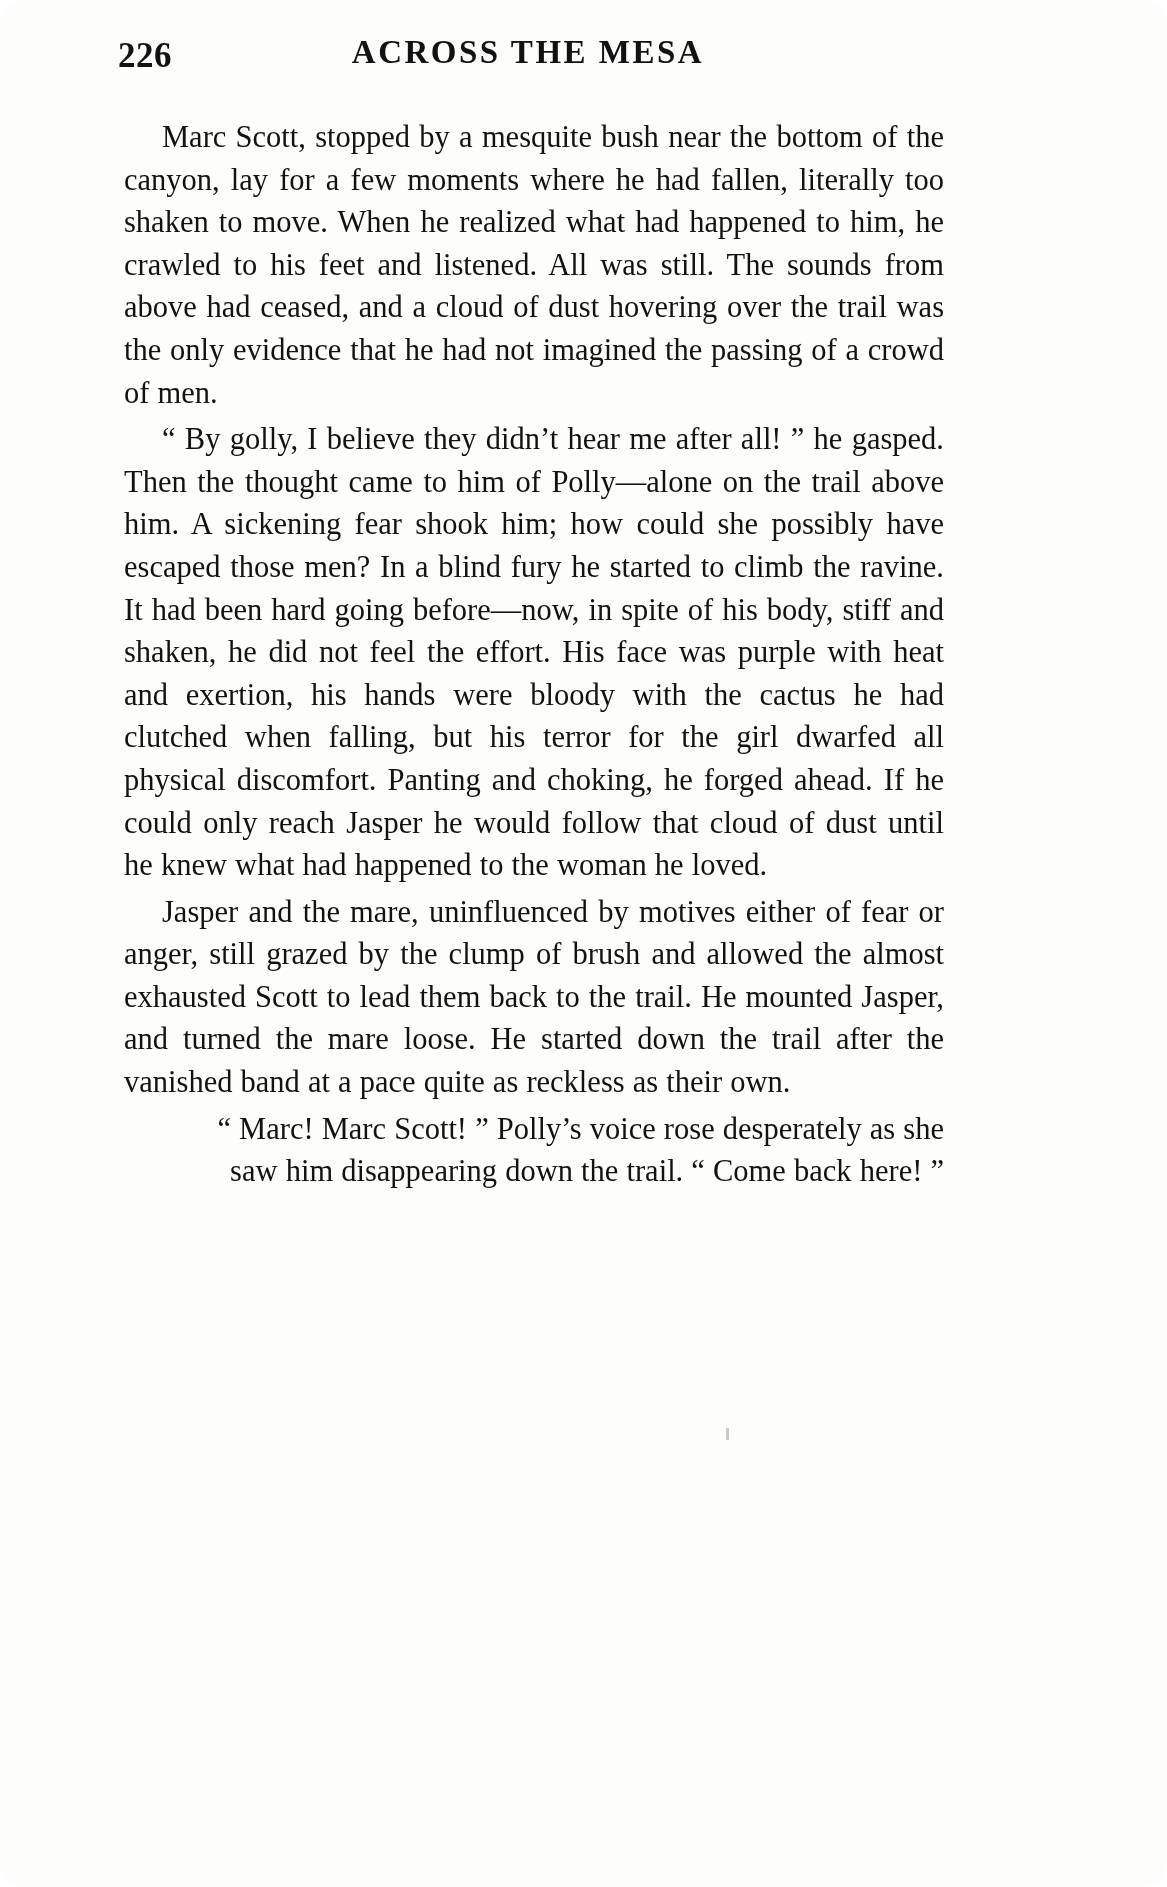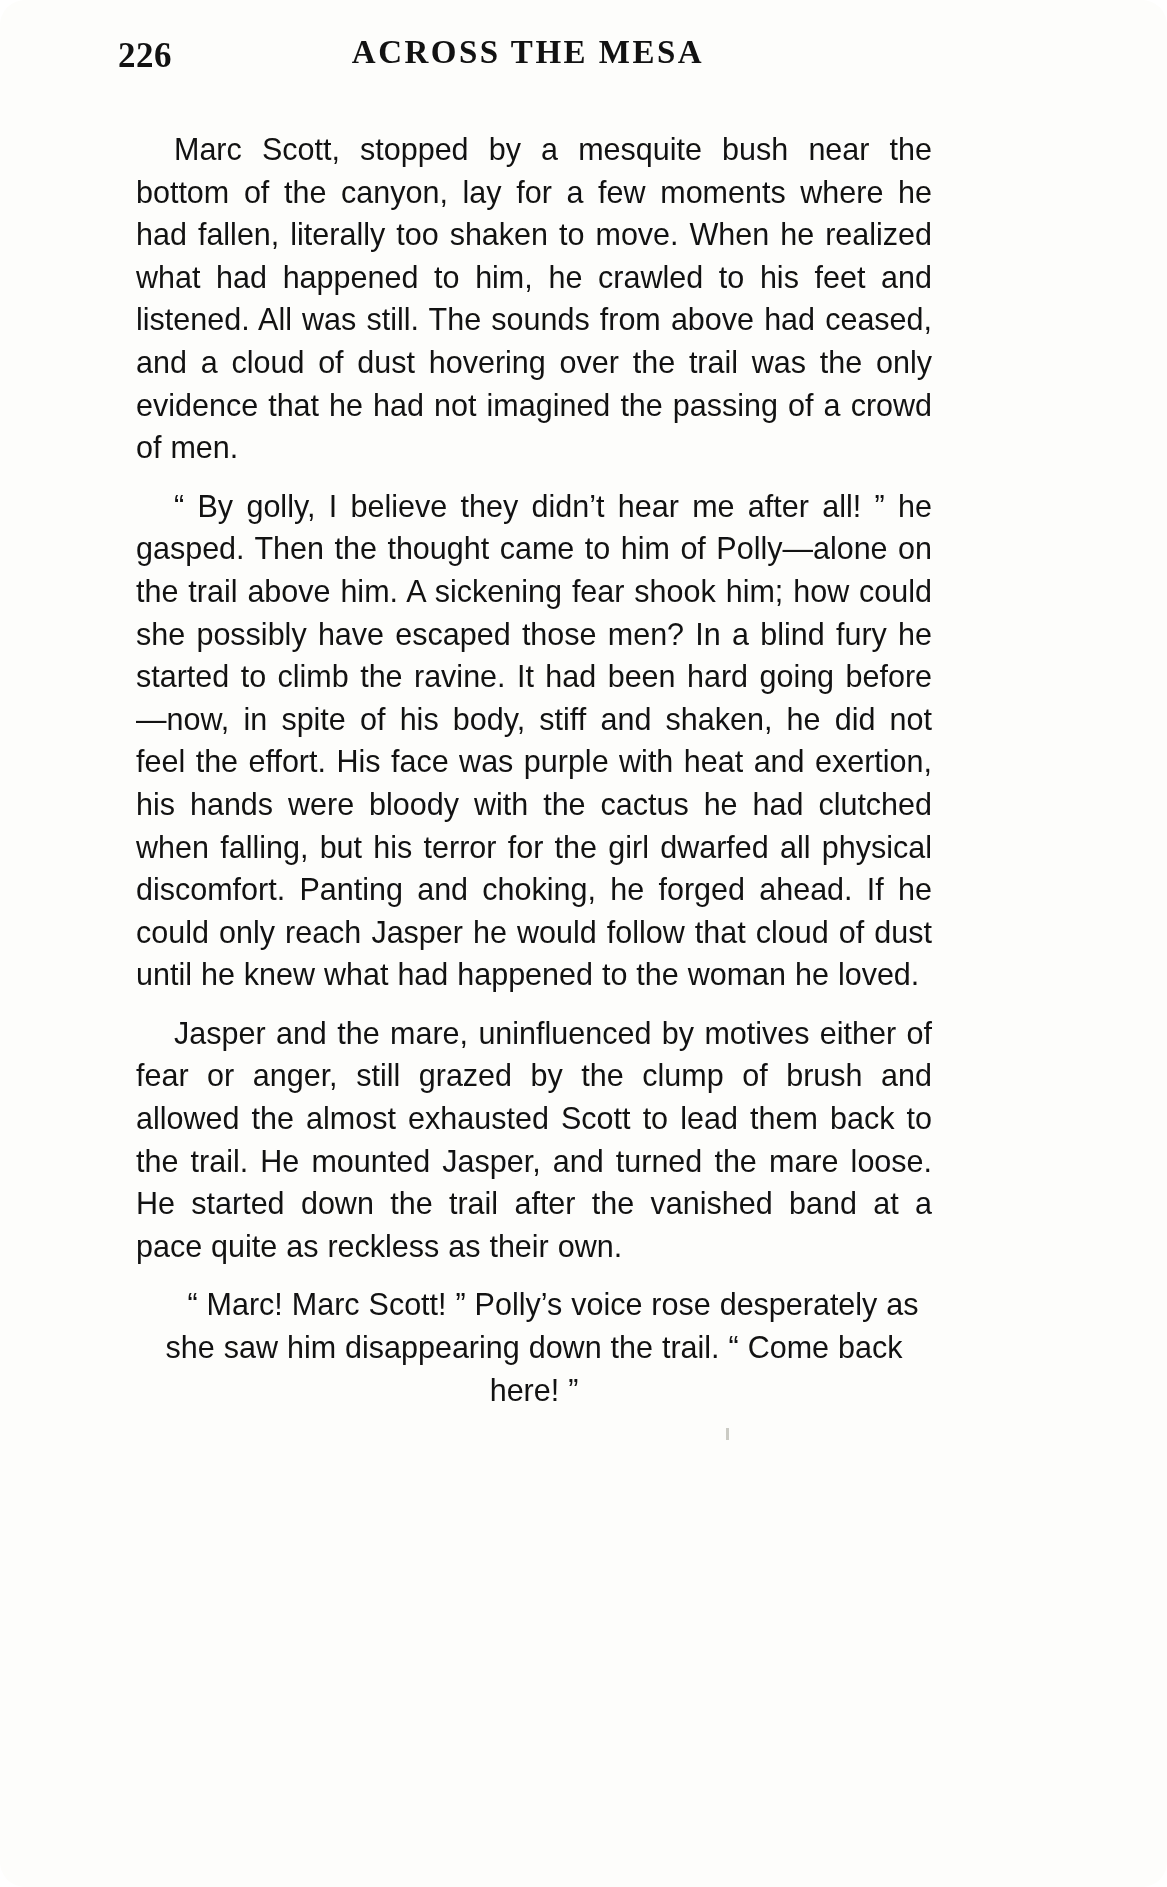--- a/index.html
+++ b/index.html
@@ -51,32 +51,32 @@
     letter-spacing: 2.5px;
     font-family: "Liberation Serif", serif;
   }
   .body-text {
     position: absolute;
     left: 120px;
     top: 112px;
     width: 828px;
   }
   p.para {
-    margin: 16px;
+    margin: 4px;
     padding: 0;
     font-size: 30.5px;
     line-height: 42.6px;
     text-align: justify;
     text-justify: inter-word;
     text-indent: 38px;
-    font-family: Liberation Sans, sans-serif;
+    font-family: Liberation Serif, serif;
     word-spacing: 0.5px;
   }
   p.para:last-child {
-    text-align: center;
+    text-align: right;
   }
   
   .body-text {
     -webkit-font-smoothing: antialiased;
   }
   .speck {
     position: absolute;
     width: 3px;
     height: 12px;
     background: #b9b9b2;

